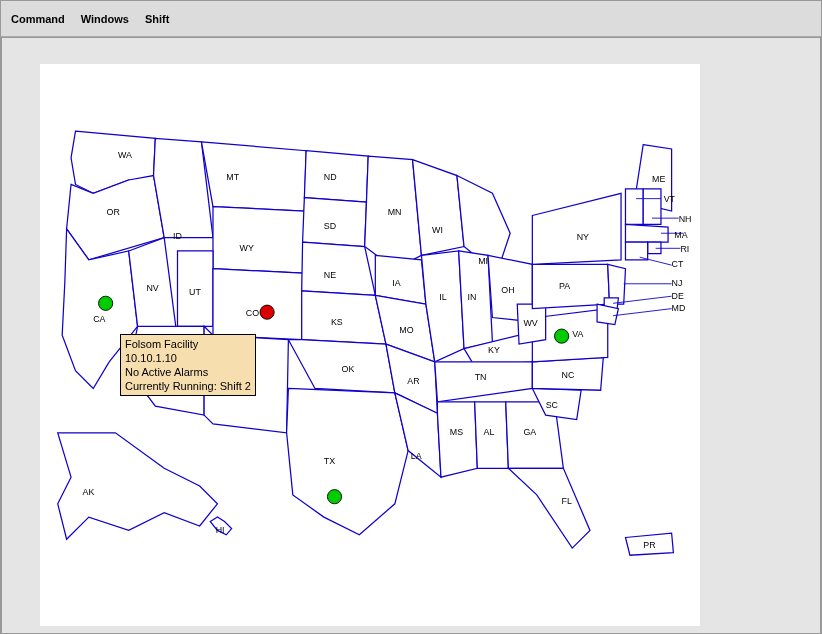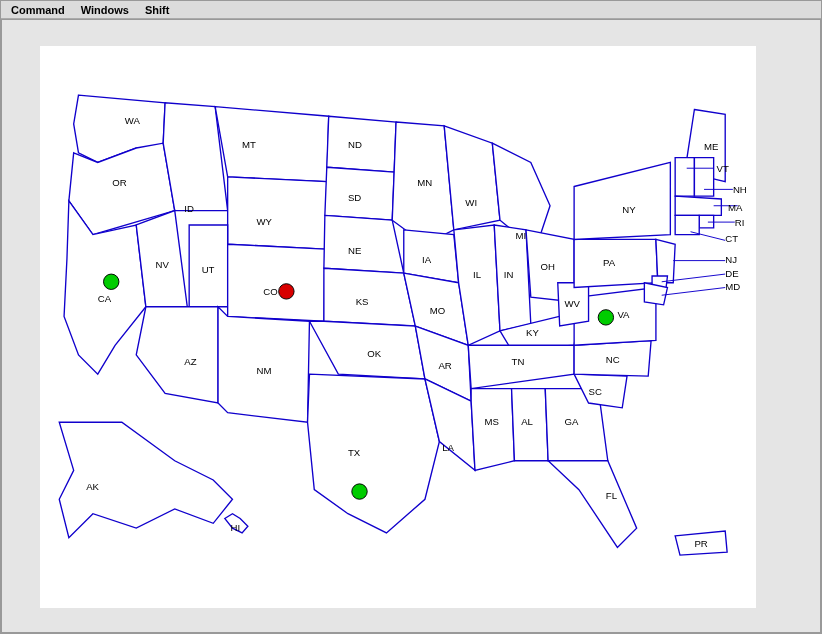--- a/index.html
+++ b/index.html
@@ -5,21 +5,21 @@
   * { box-sizing: border-box; margin: 0; padding: 0; }
   body {
     width: 822px;
     height: 634px;
     background: #e5e5e5;
     font-family: Arial, sans-serif;
     overflow: hidden;
     border: 1px solid #999;
   }
   .menubar {
-    height: 18px;
+    height: 36px;
     background: #dcdcdc;
     border-bottom: 1px solid #aaa;
     display: flex;
     align-items: center;
     font-size: 11px;
     font-weight: bold;
     padding: 0 2px;
   }
   .menubar-item {
     padding: 2px 8px;
@@ -29,21 +29,21 @@
     border: 1px solid #999;
     background: #e5e5e5;
     position: relative;
     height: 614px;
     margin: 0;
   }
   .map-area {
     position: absolute;
     left: 38px;
     top: 26px;
-    width: 716px;
+    width: 660px;
     height: 562px;
     background: #fff;
   }
   .map-area svg {
     width: 100%;
     height: 100%;
   }
   .state-label {
     font-family: Arial, sans-serif;
     font-size: 10px;
@@ -196,14 +196,20 @@
         <text x="712" y="193">CT</text>
         <text x="712" y="215">NJ</text>
         <text x="712" y="229">DE</text>
         <text x="712" y="243">MD</text>
         <text x="48" y="450">AK</text>
         <text x="198" y="493">HI</text>
         <text x="680" y="510">PR</text>
       </g>
     </svg>
 
+    <div class="tooltip">
+      <div>Folsom Facility</div>
+      <div>10.10.1.10</div>
+      <div>No Active Alarms</div>
+      <div>Currently Running: Shift 2</div>
+    </div>
   </div>
 </div>
 
 </body></html>

